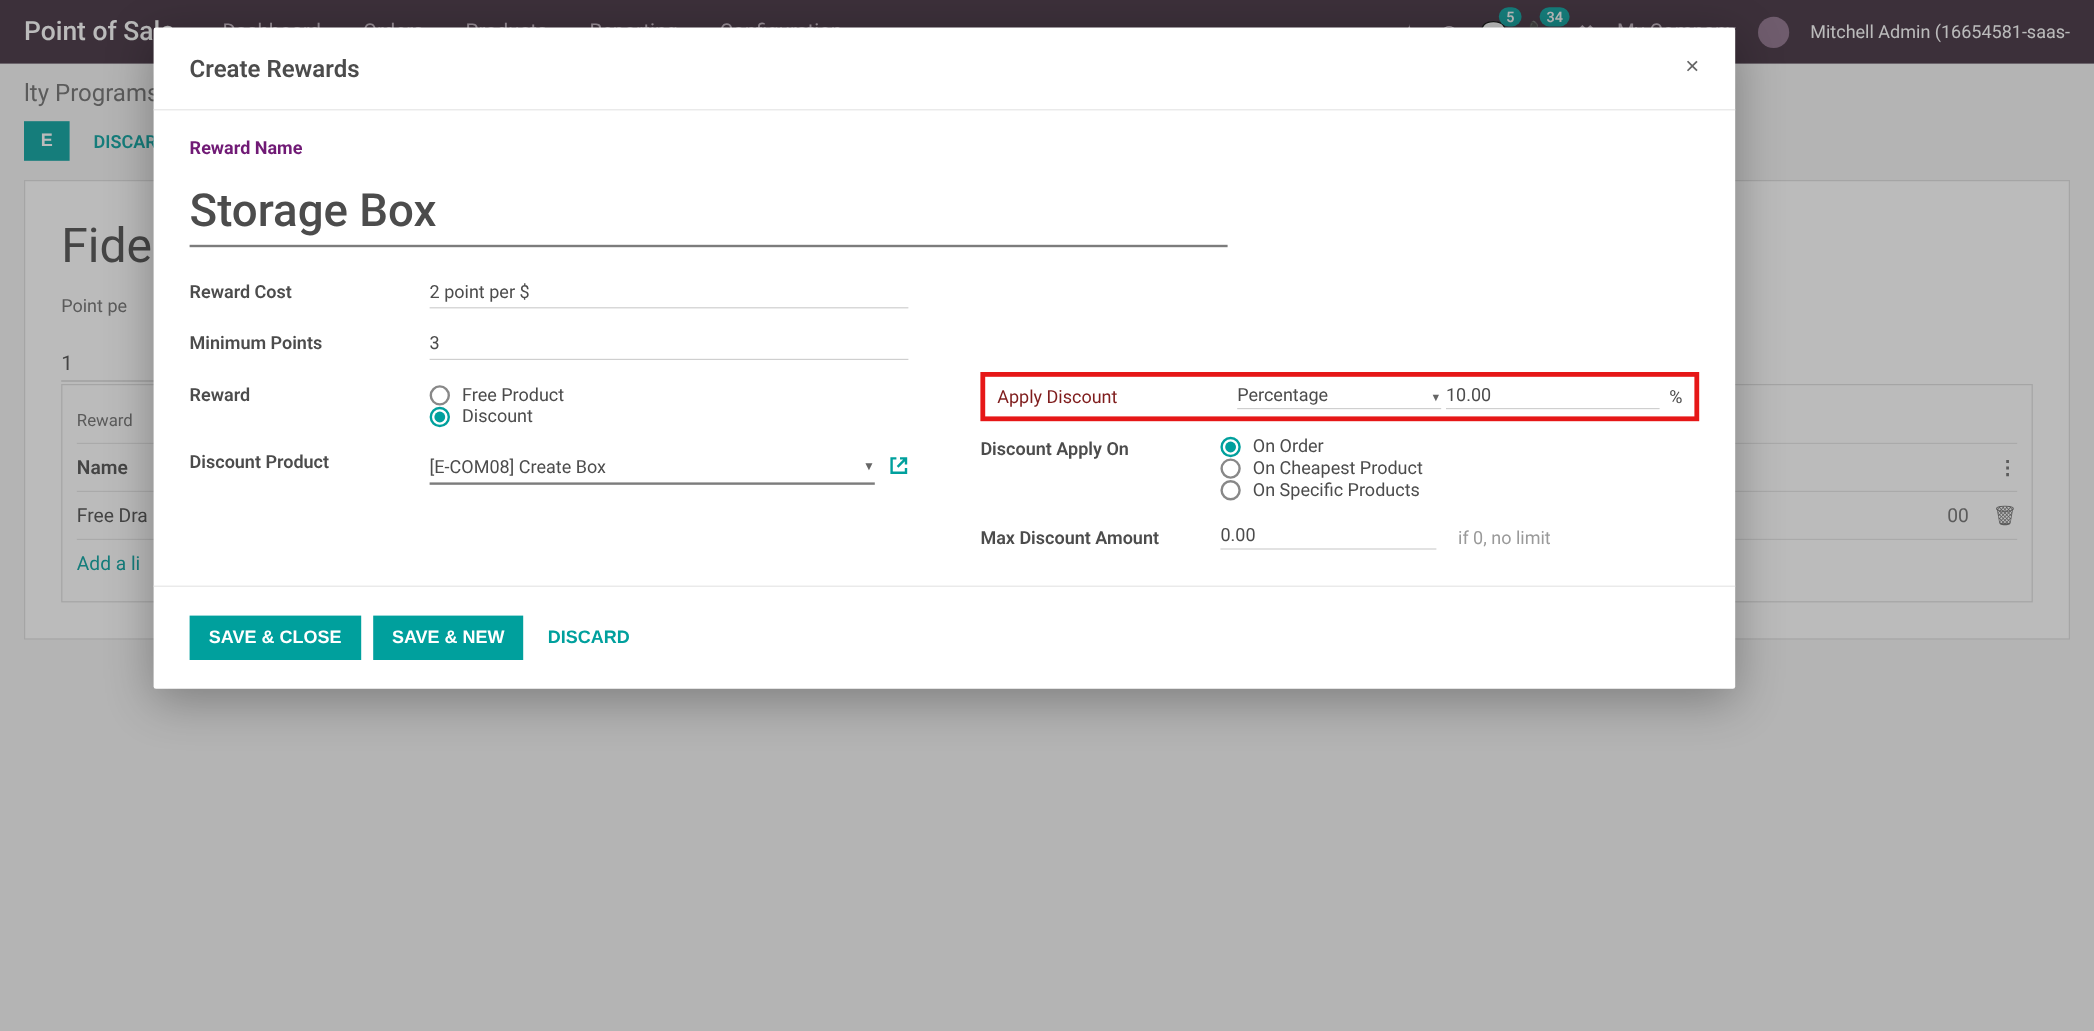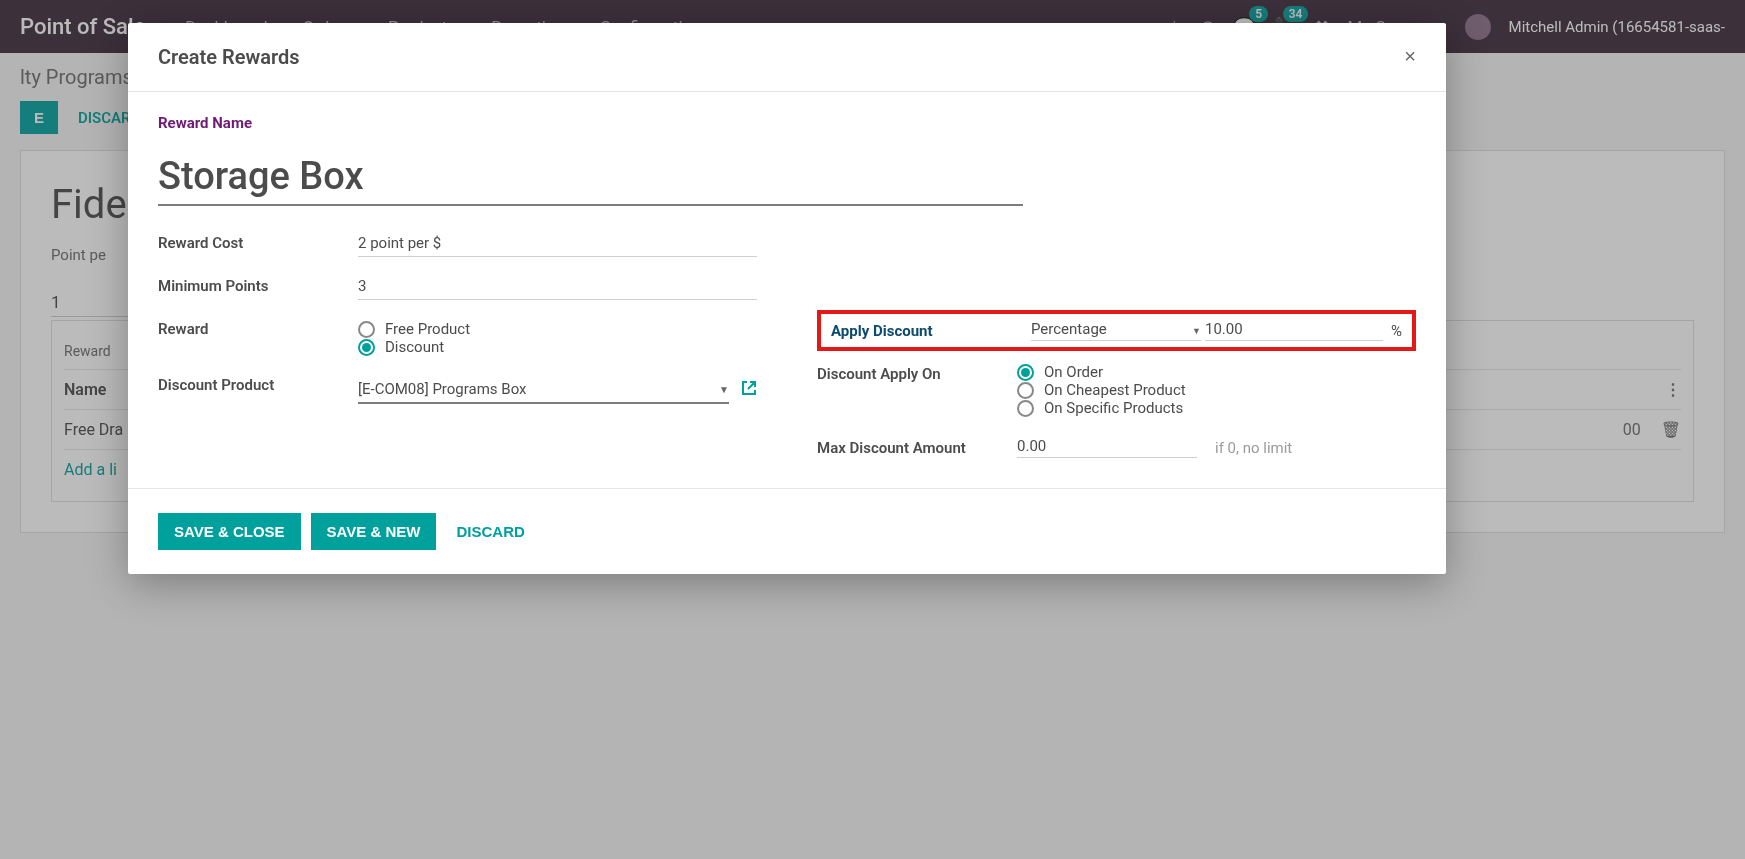--- a/index.html
+++ b/index.html
@@ -211,21 +211,21 @@
 }
 .redbox {
   border: 4px solid #e61717;
   padding: 6px 10px 6px 10px;
   margin-bottom: 12px;
 }
 .apply-discount-row {
   display: flex;
   align-items: center;
 }
-.apply-discount-row .lbl2 { width: 200px; font-weight: 700; font-size: 15px; color: #0c4a6e; }
+.apply-discount-row .lbl2 { width: 200px; font-weight: 400; font-size: 15px; color: #7f1d1d; }
 .apply-discount-row .sel {
   width: 170px;
   display: flex;
   justify-content: space-between;
   align-items: center;
   border-bottom: 1px solid #cfcfcf;
   padding-bottom: 2px;
   color: #4c4c4c;
   font-size: 15px;
   cursor: pointer;
@@ -375,21 +375,21 @@
             <div class="radio-opt">
               <span class="radio-dot selected"></span>
               <span>Discount</span>
             </div>
           </div>
         </div>
         <div class="form-row" style="margin-top:10px;">
           <div class="lbl">Discount Product</div>
           <div class="val select-row">
             <div class="select-box">
-              <span>[E-COM08] Programs Box</span>
+              <span>[E-COM08] Create Box</span>
               <span class="caret">▼</span>
             </div>
             <span class="ext-link-icon">
               <svg width="16" height="16" viewBox="0 0 16 16" fill="none" stroke="#00a09d" stroke-width="2">
                 <path d="M6 2H2v12h12v-4M9 2h5v5M14 2L7 9"></path>
               </svg>
             </span>
           </div>
         </div>
       </div>

